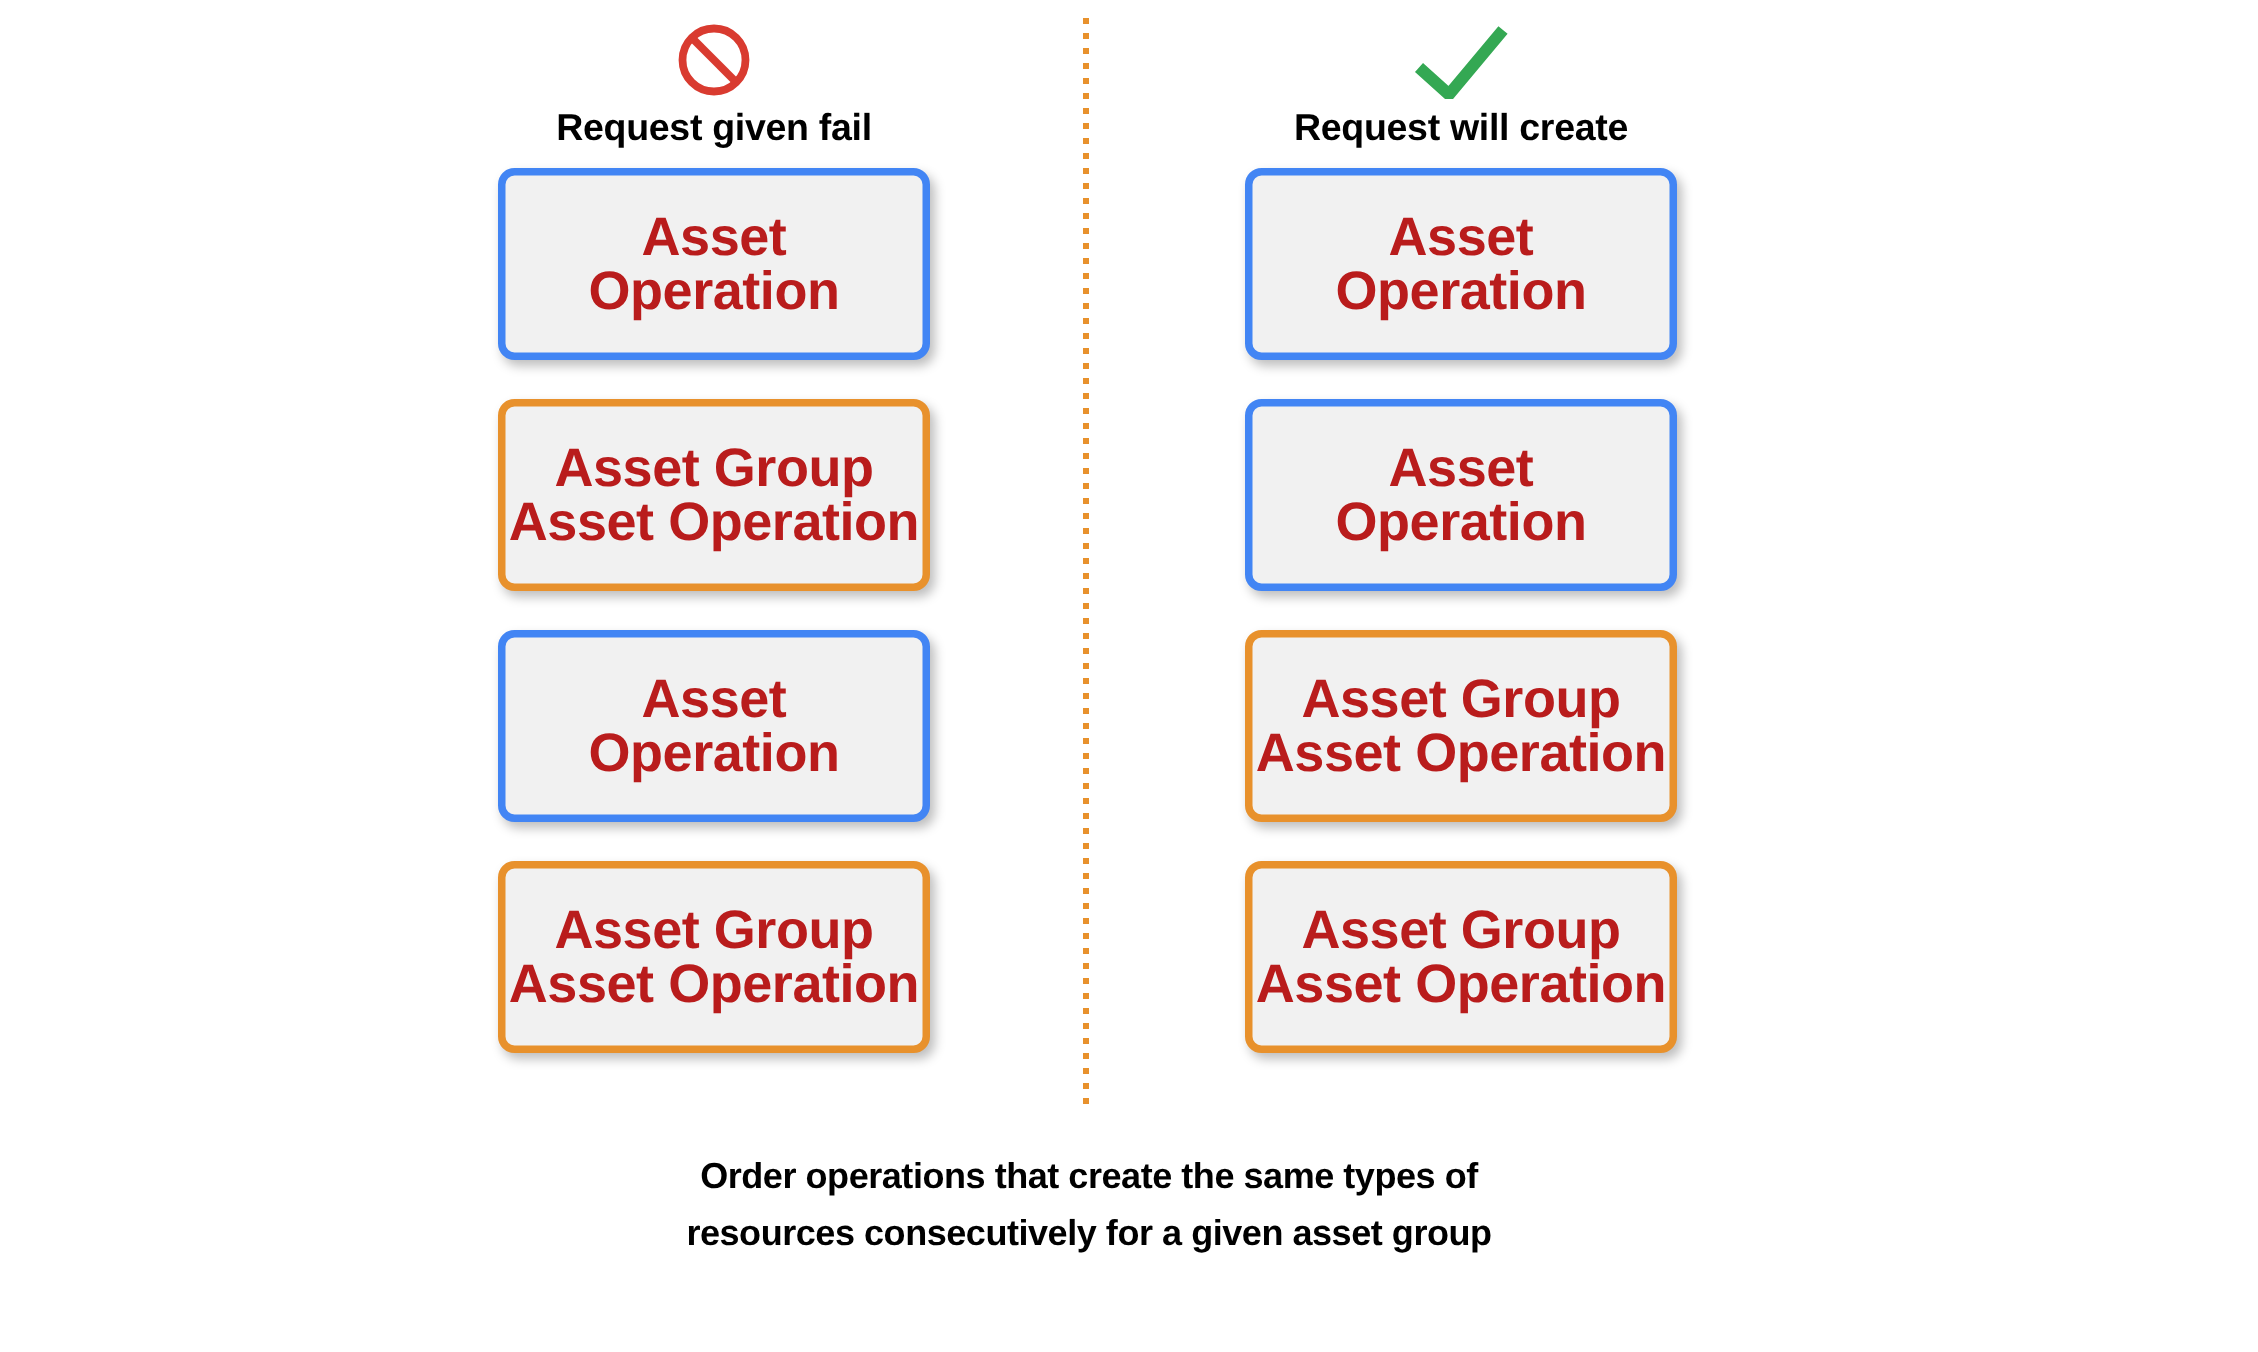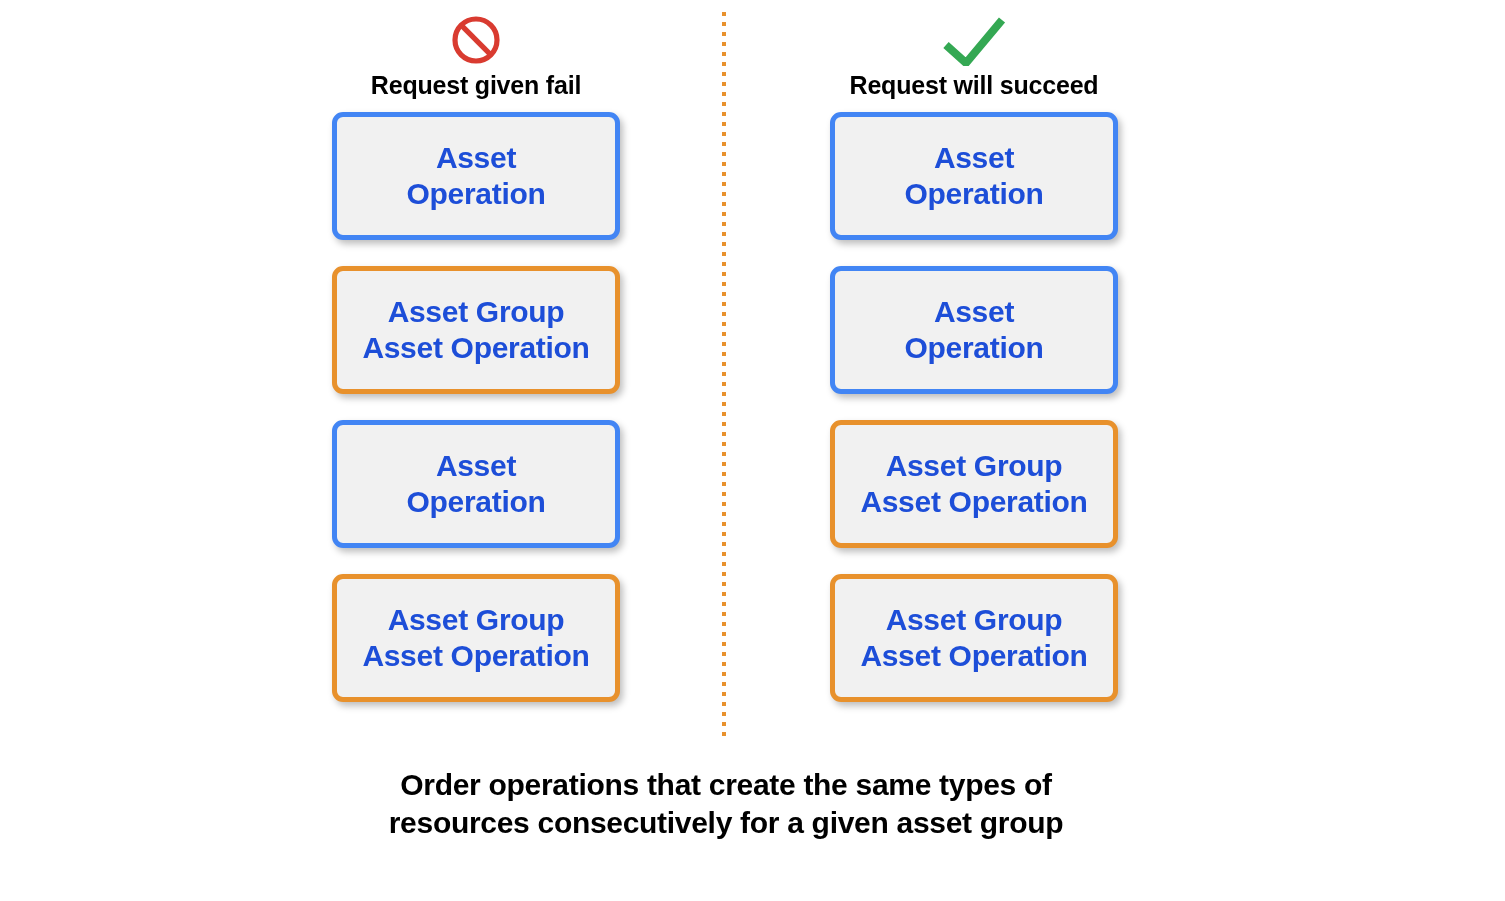--- a/index.html
+++ b/index.html
@@ -85,37 +85,37 @@
     display: flex;
     align-items: center;
     justify-content: center;
     text-align: center;
   }
   .op-box:last-child { margin-bottom: 0; }
   .op-box.blue   { border-color: #4285F4; }
   .op-box.orange { border-color: #E8912C; }
 
   .op-box-text {
-    font-size: 30px;
+    font-size: 36px;
     font-weight: bold;
-    color: #1d4ed8;
+    color: #b91c1c;
     line-height: 36px;
     letter-spacing: -0.3px;
     white-space: pre-line;
     text-align: center;
   }
 
   
   .caption {
     position: absolute;
     left: 0;
     top: 766px;
     width: 1452px;
     text-align: center;
-    font-size: 30px;
+    font-size: 24px;
     font-weight: bold;
     color: #000000;
     line-height: 38px;
     letter-spacing: -0.3px;
     white-space: pre-line;
   }
 </style>
 </head>
 <body>
 
@@ -154,21 +154,21 @@
     </div>
   </div>
 
   <div class="column right">
     <div class="col-header">
       <div class="header-icon">
         <svg width="66" height="52" viewBox="0 0 66 52" aria-hidden="true">
           <polyline points="5,31 25,49 61,6" fill="none" stroke="#34A853" stroke-width="8" stroke-linecap="butt" stroke-linejoin="miter"></polyline>
         </svg>
       </div>
-      <div class="header-label">Request will succeed</div>
+      <div class="header-label">Request will create</div>
     </div>
 
     <div class="box-stack">
       <div class="op-box blue">
         <span class="op-box-text">Asset
 Operation</span>
       </div>
       <div class="op-box blue">
         <span class="op-box-text">Asset
 Operation</span>

